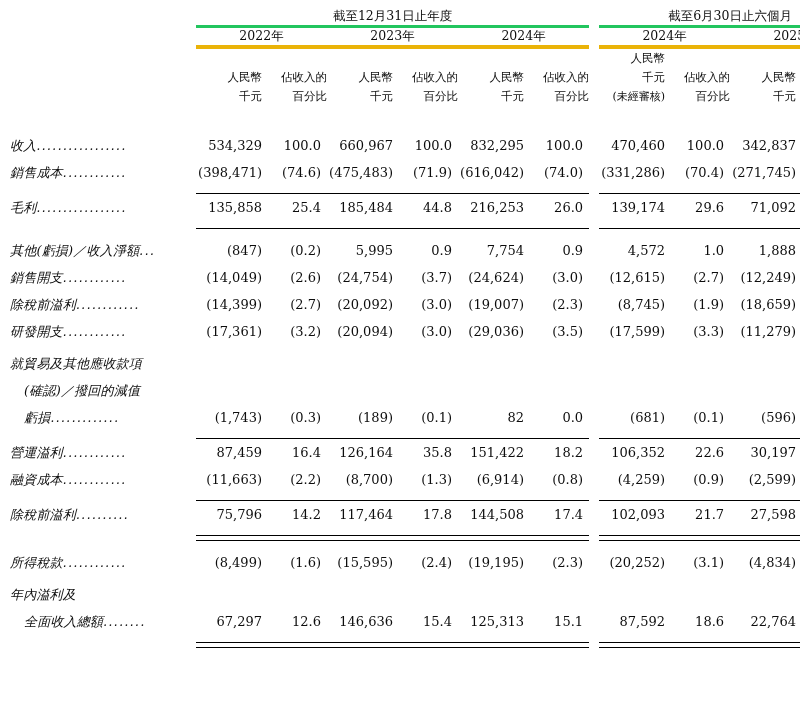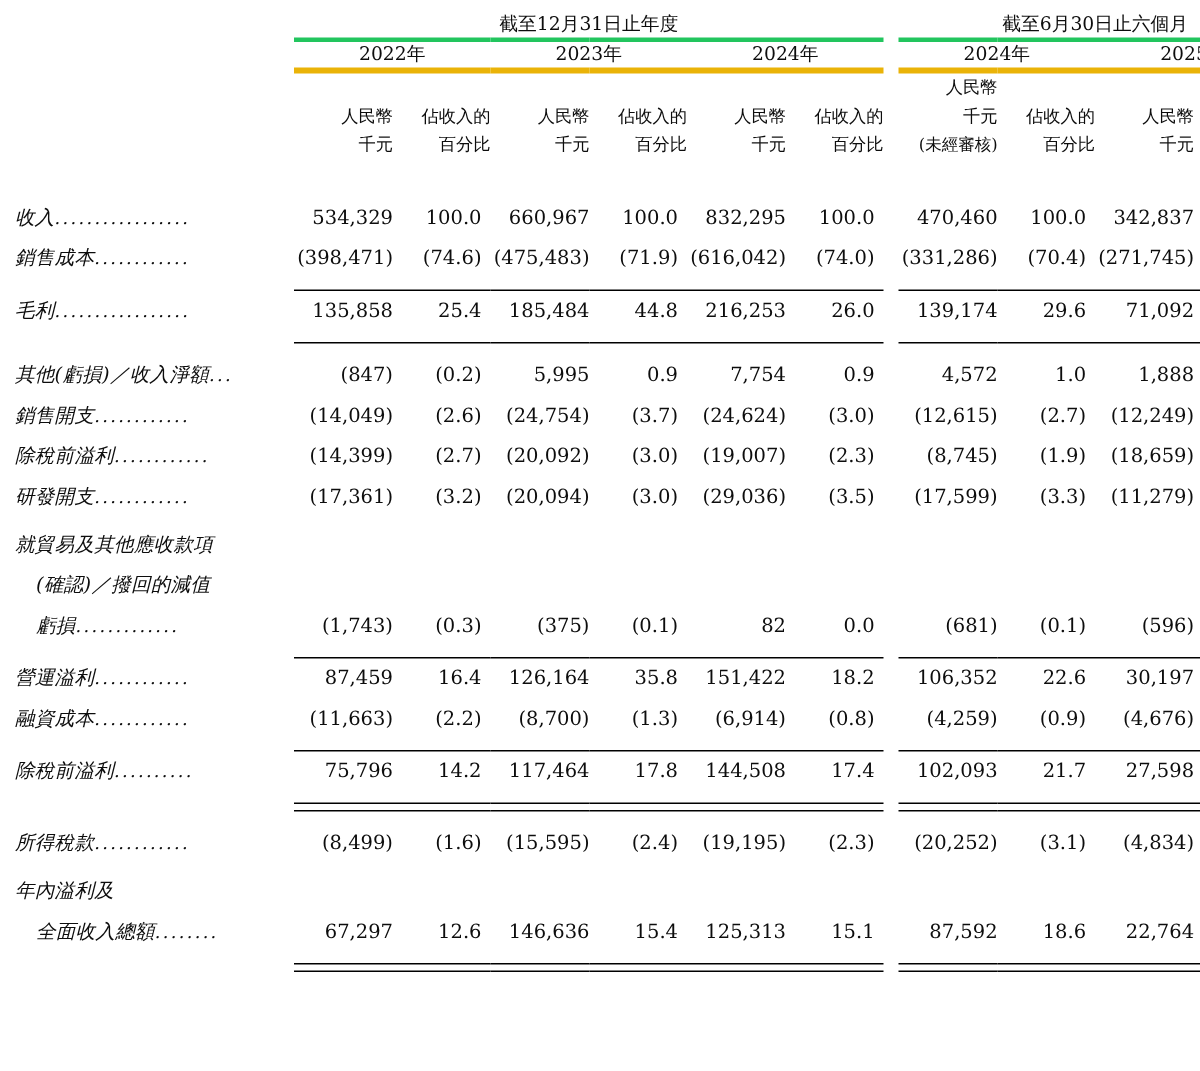--- a/index.html
+++ b/index.html
@@ -312,21 +312,21 @@
 
     <tr class="row">
       <td class="label indent1">(確認)／撥回的減值</td>
       <td colspan="11"></td>
     </tr>
 
     <tr class="row">
       <td class="label indent2"><span>虧損</span><span class="dots">.............</span></td>
       <td class="num">(1,743)</td>
       <td class="num pct">(0.3)</td>
-      <td class="num">(375)</td>
+      <td class="num">(189)</td>
       <td class="num pct">(0.1)</td>
       <td class="num">82</td>
       <td class="num pct">0.0</td>
       <td></td>
       <td class="num">(681)</td>
       <td class="num pct">(0.1)</td>
       <td class="num">(596)</td>
       <td class="num pct">(0.2)</td>
     </tr>
 
@@ -364,21 +364,21 @@
       <td class="label"><span>融資成本</span><span class="dots">............</span></td>
       <td class="num">(11,663)</td>
       <td class="num pct">(2.2)</td>
       <td class="num">(8,700)</td>
       <td class="num pct">(1.3)</td>
       <td class="num">(6,914)</td>
       <td class="num pct">(0.8)</td>
       <td></td>
       <td class="num">(4,259)</td>
       <td class="num pct">(0.9)</td>
-      <td class="num">(4,676)</td>
+      <td class="num">(2,599)</td>
       <td class="num pct">(0.8)</td>
     </tr>
 
     <tr class="line-row">
       <td></td>
       <td class="line"></td>
           <td class="line"></td>
       <td class="line"></td>
           <td class="line"></td>
       <td class="line"></td>

